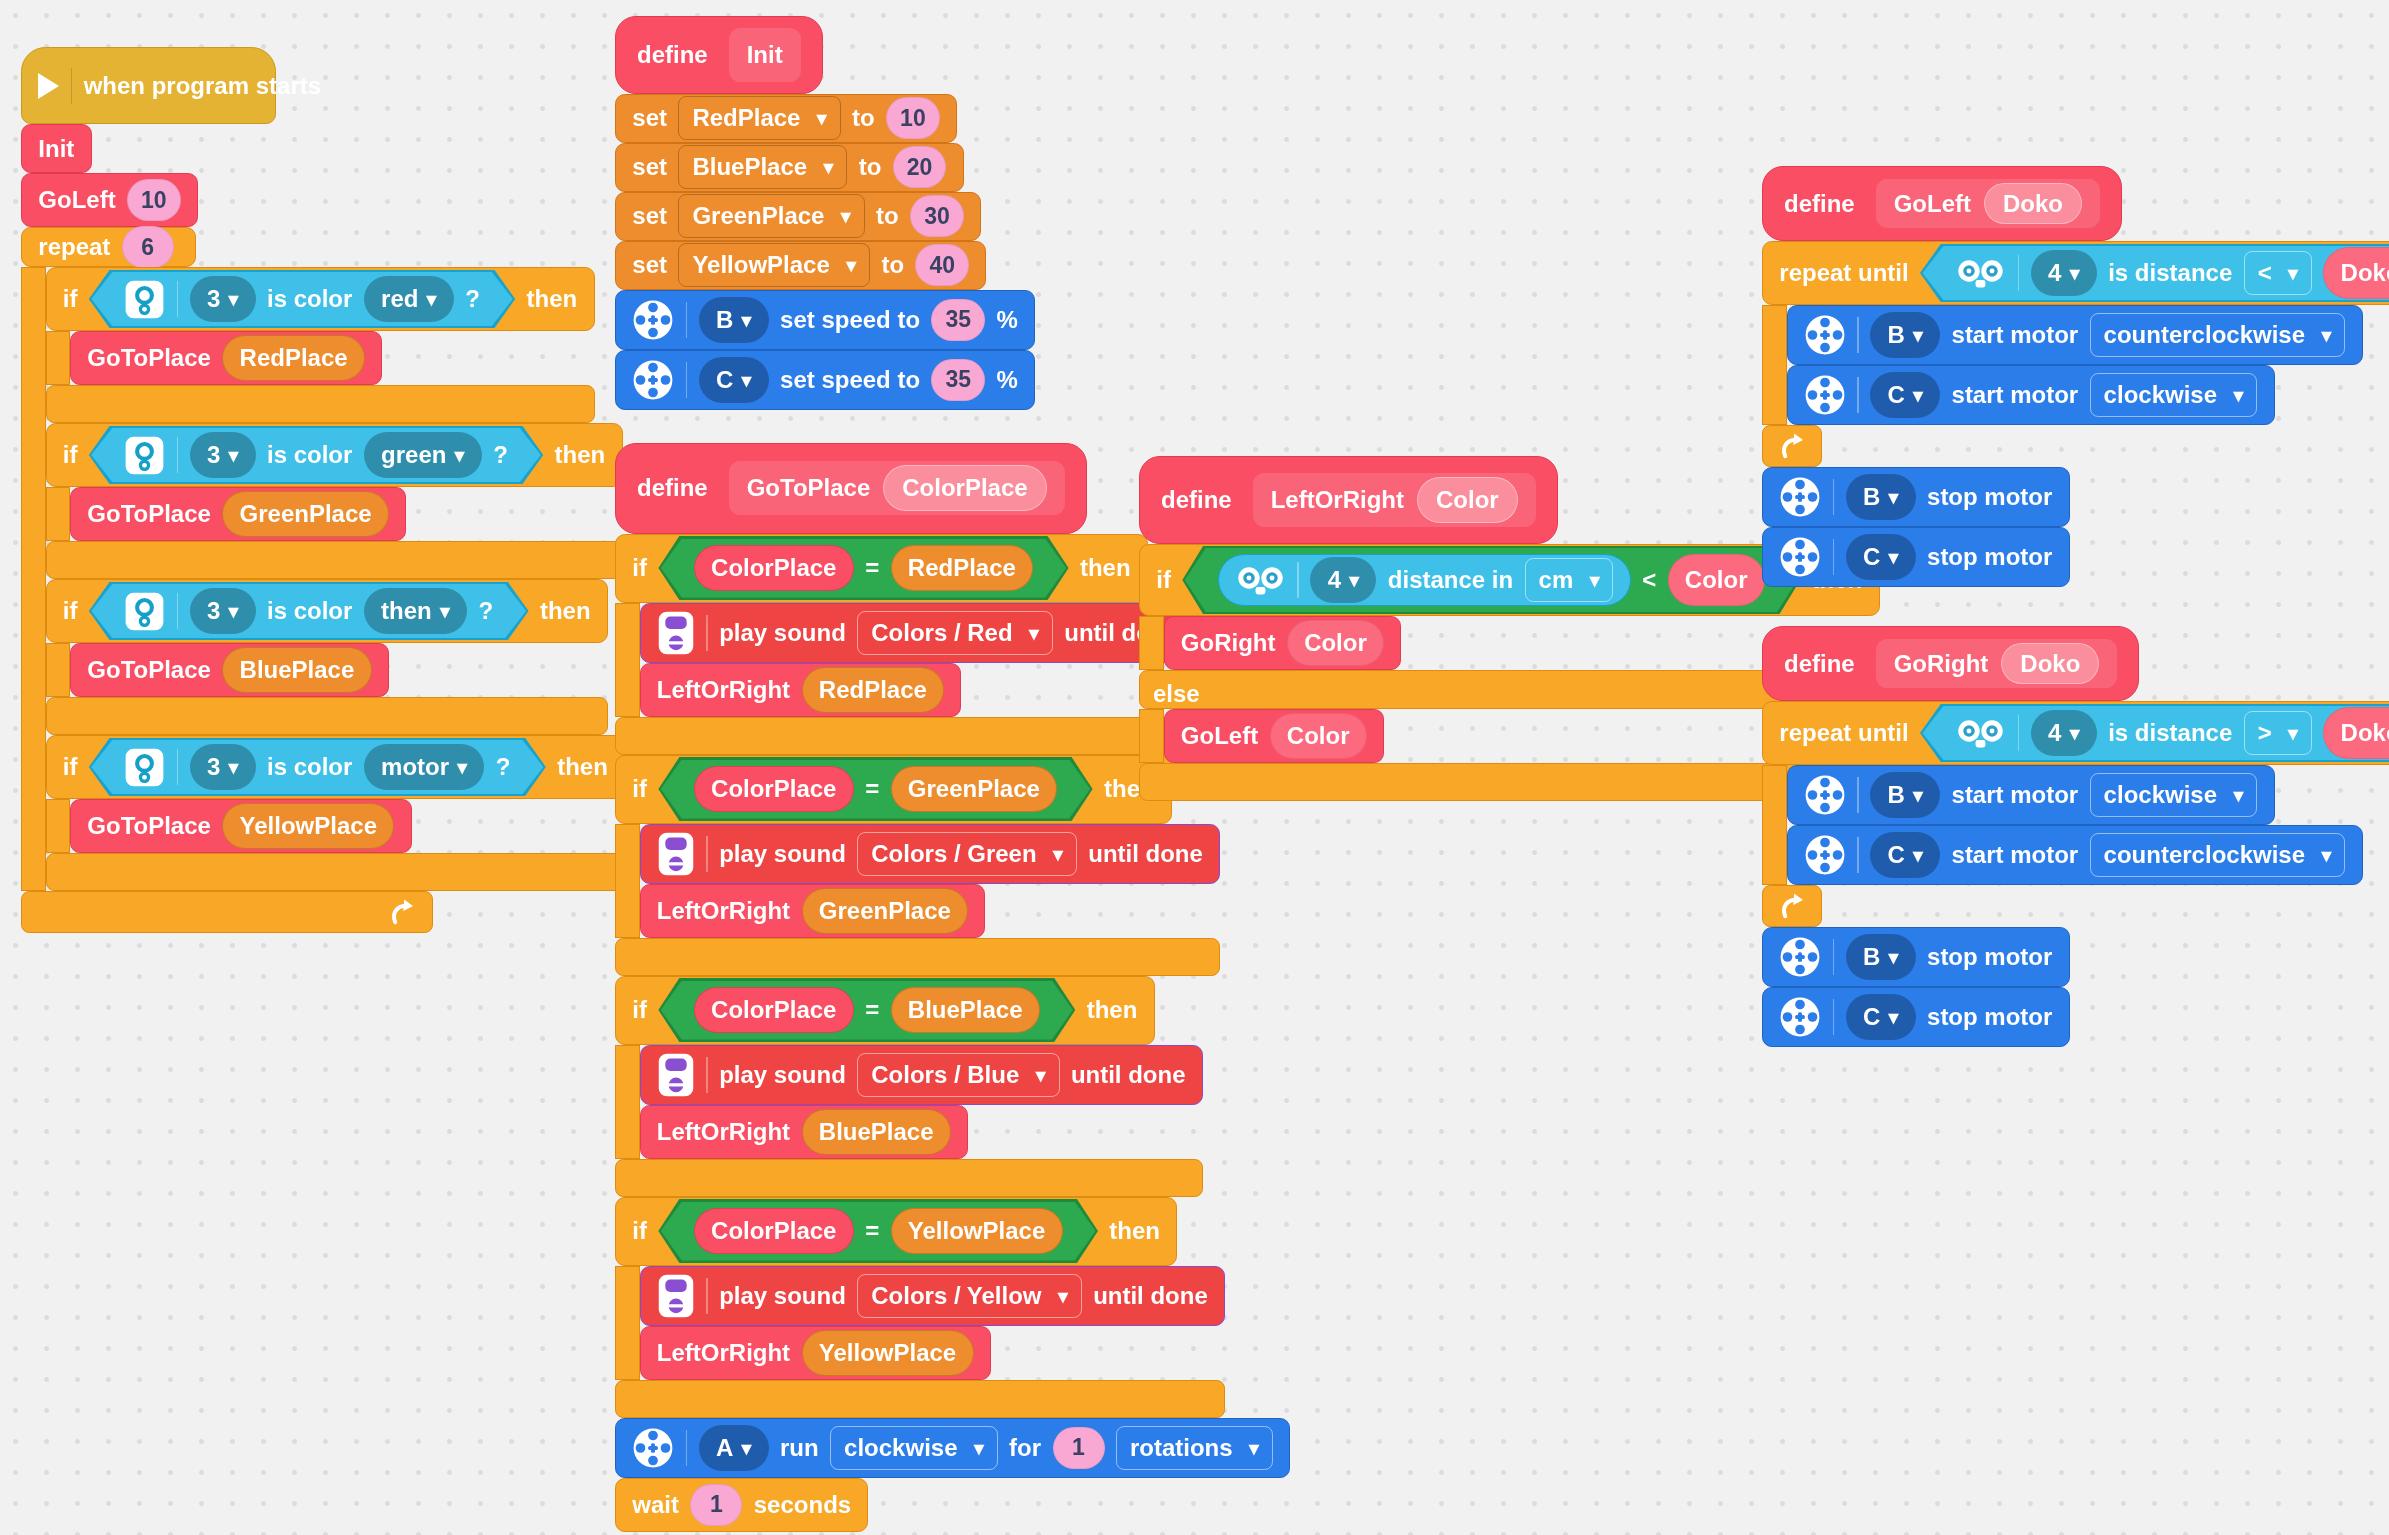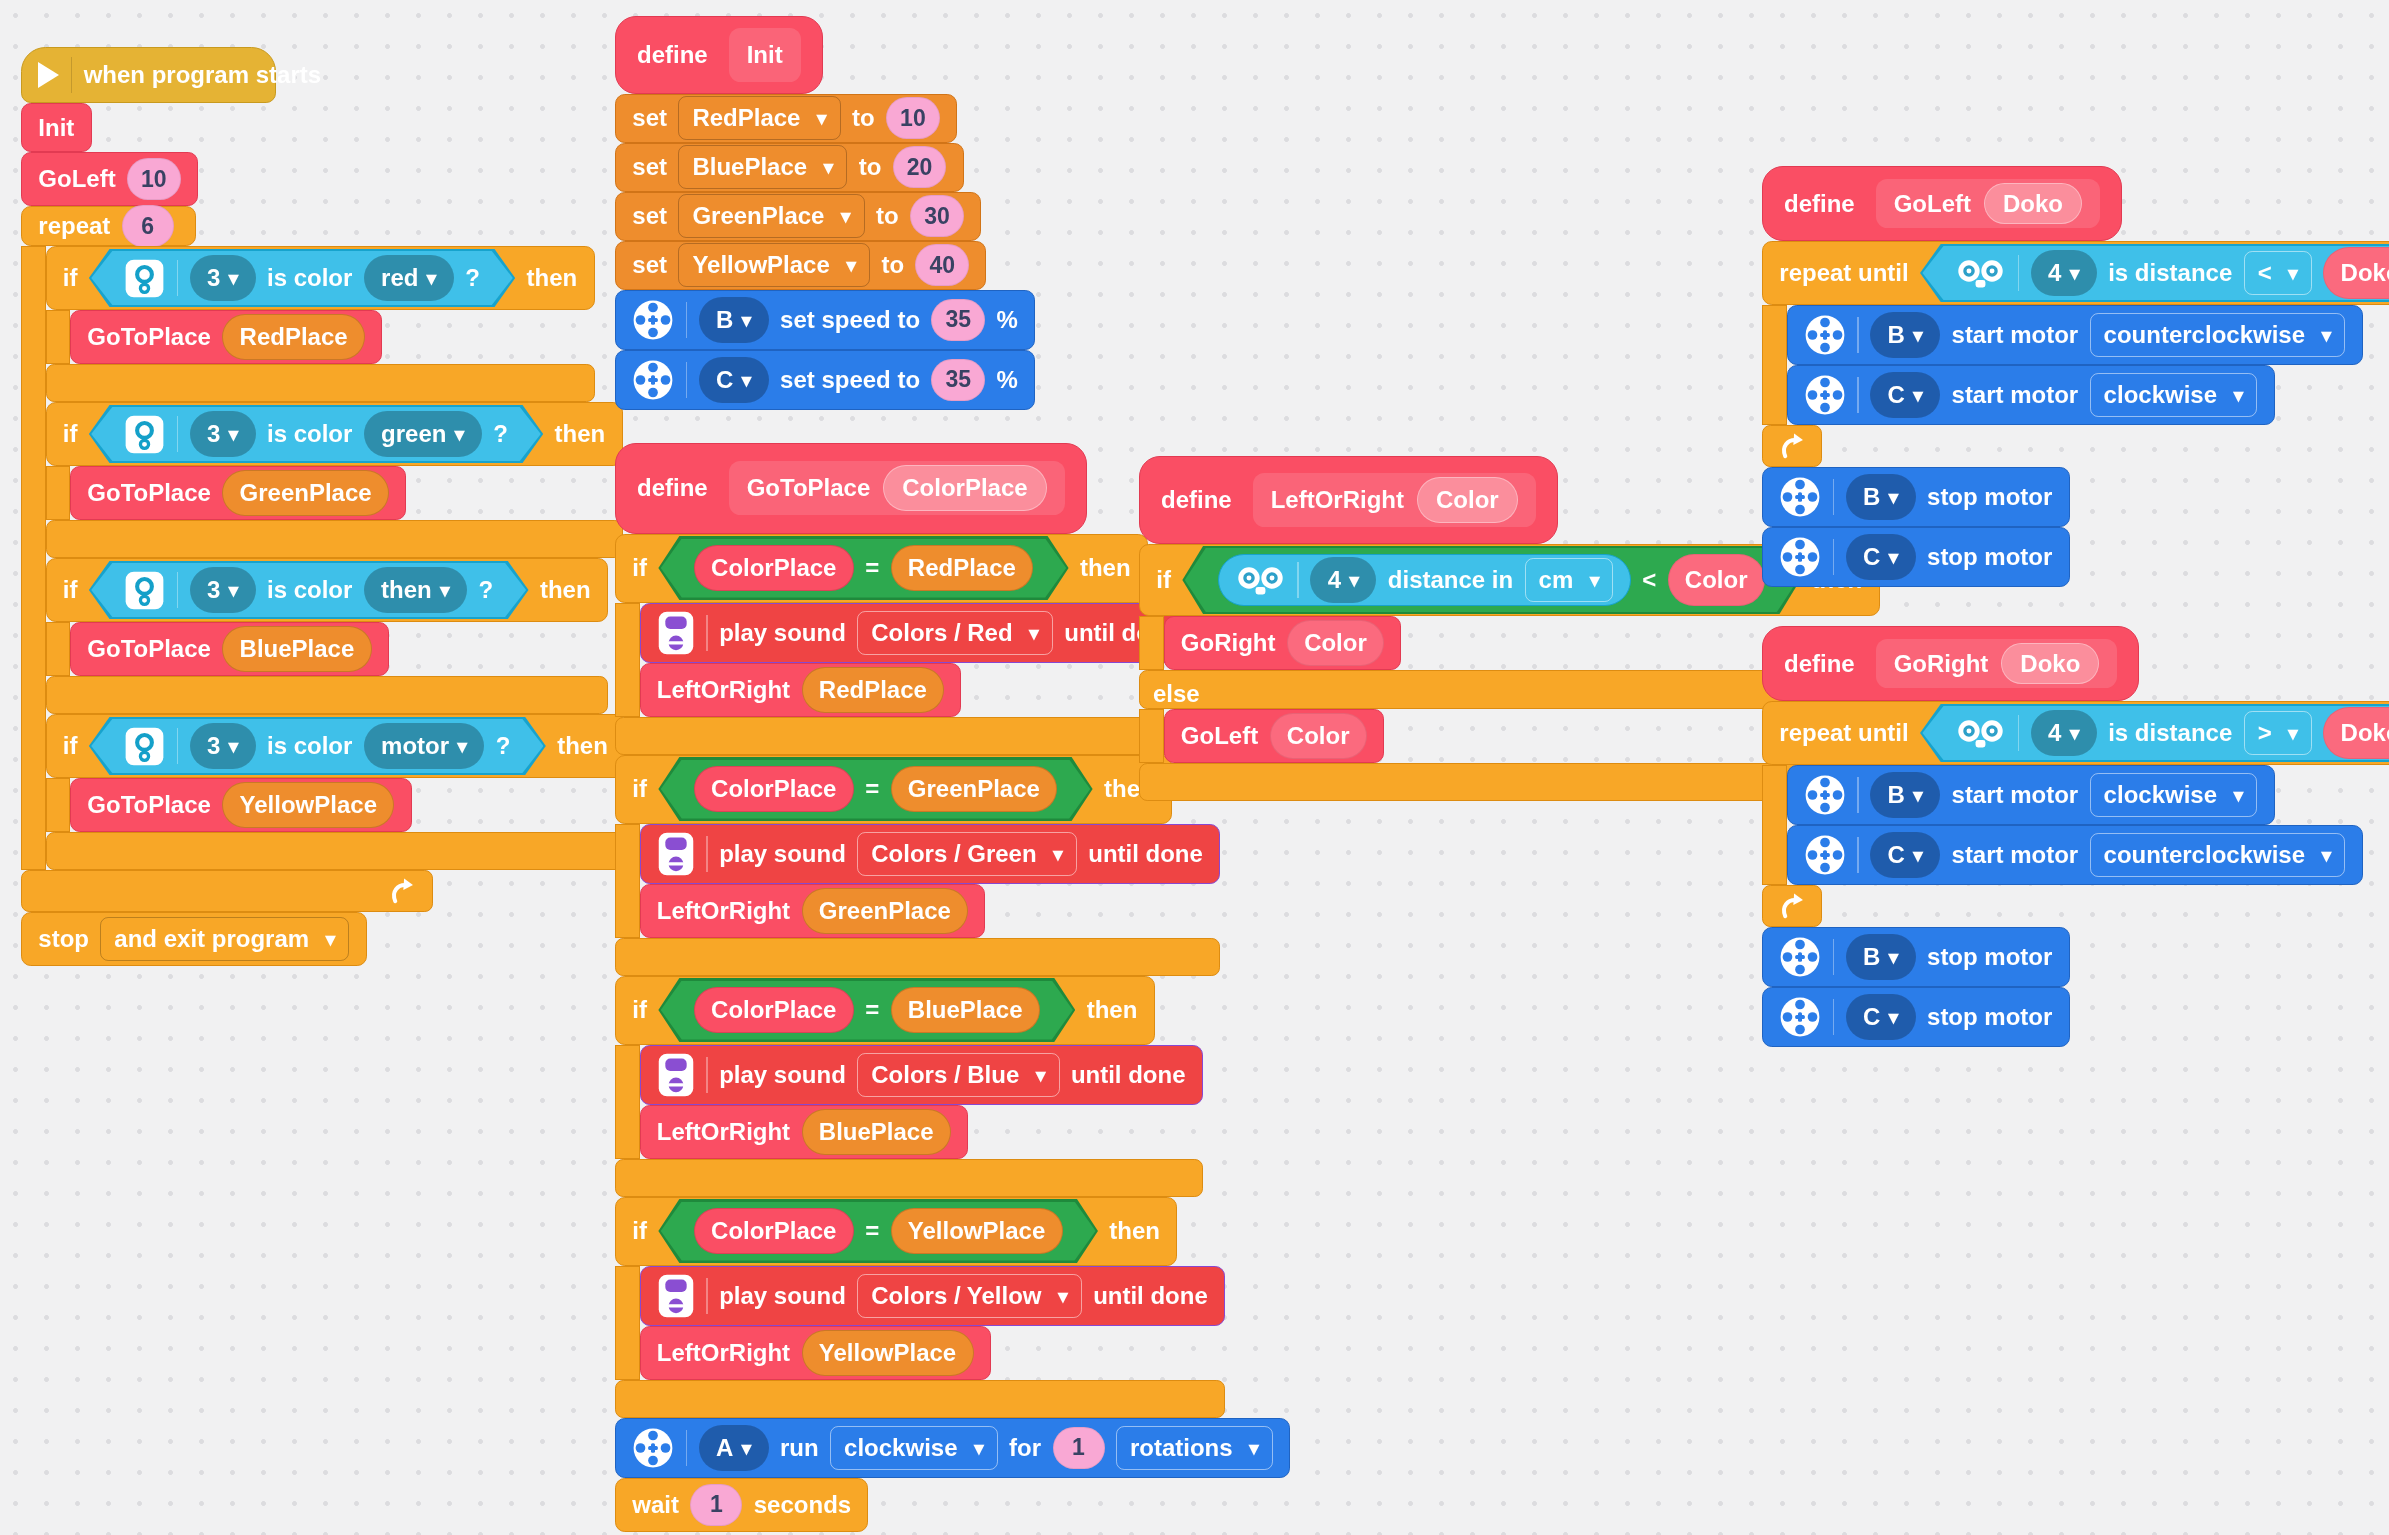--- a/index.html
+++ b/index.html
@@ -20,21 +20,21 @@
   .h60{height:49px}.h70{height:40px}.h74{height:60px}.h78{height:64px}.h84{height:69px}
   
   .b-yellow{background:#e5b334;border-color:#c89a1f}
   .b-pink{background:#fa4e64;border-color:#e23a52}
   .b-orange{background:#f8a727;border-color:#dd8c11}
   .b-varorange{background:#ee8d2d;border-color:#d17417}
   .b-blue{background:#2b7de9;border-color:#1f63c2}
   .b-purple{background:#ef4444;border-color:#8748d2}
   .bg-orange{background:#f8a727;border:1.6px solid #dd8c11;box-sizing:border-box}
   
-  .hat{border-radius:24.5px 24.5px 9.8px 9.8px;height:56px}
+  .hat{border-radius:24.5px 24.5px 9.8px 9.8px;height:77px}
   .defhat{border-radius:21px;display:inline-flex;align-items:center;gap:21px;padding:0 21px;
     border:1.6px solid #e23a52;background:#fa4e64;color:#fff;font-weight:bold;font-size:24px;box-sizing:border-box;flex:none}
   .proto{background:rgba(255,255,255,0.13);border-radius:11.4px;height:54px;display:inline-flex;
     align-items:center;gap:13px;padding:0 18px;flex:none}
   .param{background:rgba(255,255,255,0.27);border:1.6px solid rgba(255,255,255,0.35);border-radius:816px;
     height:46px;padding:0 18px;display:inline-flex;align-items:center;box-sizing:border-box;flex:none}
   
   .oval-white{background:#f9a8d4;color:#394263;border-radius:816px;height:42px;min-width:52px;padding:0 13px;
     display:inline-flex;align-items:center;justify-content:center;border:1.6px solid rgba(0,0,0,0.07);
     font-size:23px;box-sizing:border-box;flex:none}
@@ -251,26 +251,20 @@
       </div>
     </div>
     <div class="foot bg-orange" style="width:412px">
       <svg class="icon" width="29" height="29" viewBox="0 0 36 36">
           <path d="M9 30 C4 18 12 9 23 10" stroke="#fff" stroke-width="5" fill="none" stroke-linecap="round"></path>
           <path d="M20 2 L31 10 L19 16 Z" fill="#fff"></path>
         </svg>
     </div>
   </div>
 
-  <div class="block b-orange">
-    <span class="txt">stop</span>
-    <span class="dd has-caret">
-        <span>and exit program</span>
-      </span>
-  </div>
 </div>
 
 <div class="stack" style="left:615px;top:15.5px">
 
   <div class="defhat" style="height:78px">
     <span class="txt">define</span>
     <span class="proto">
         <span>Init</span>
       </span>
   </div>

